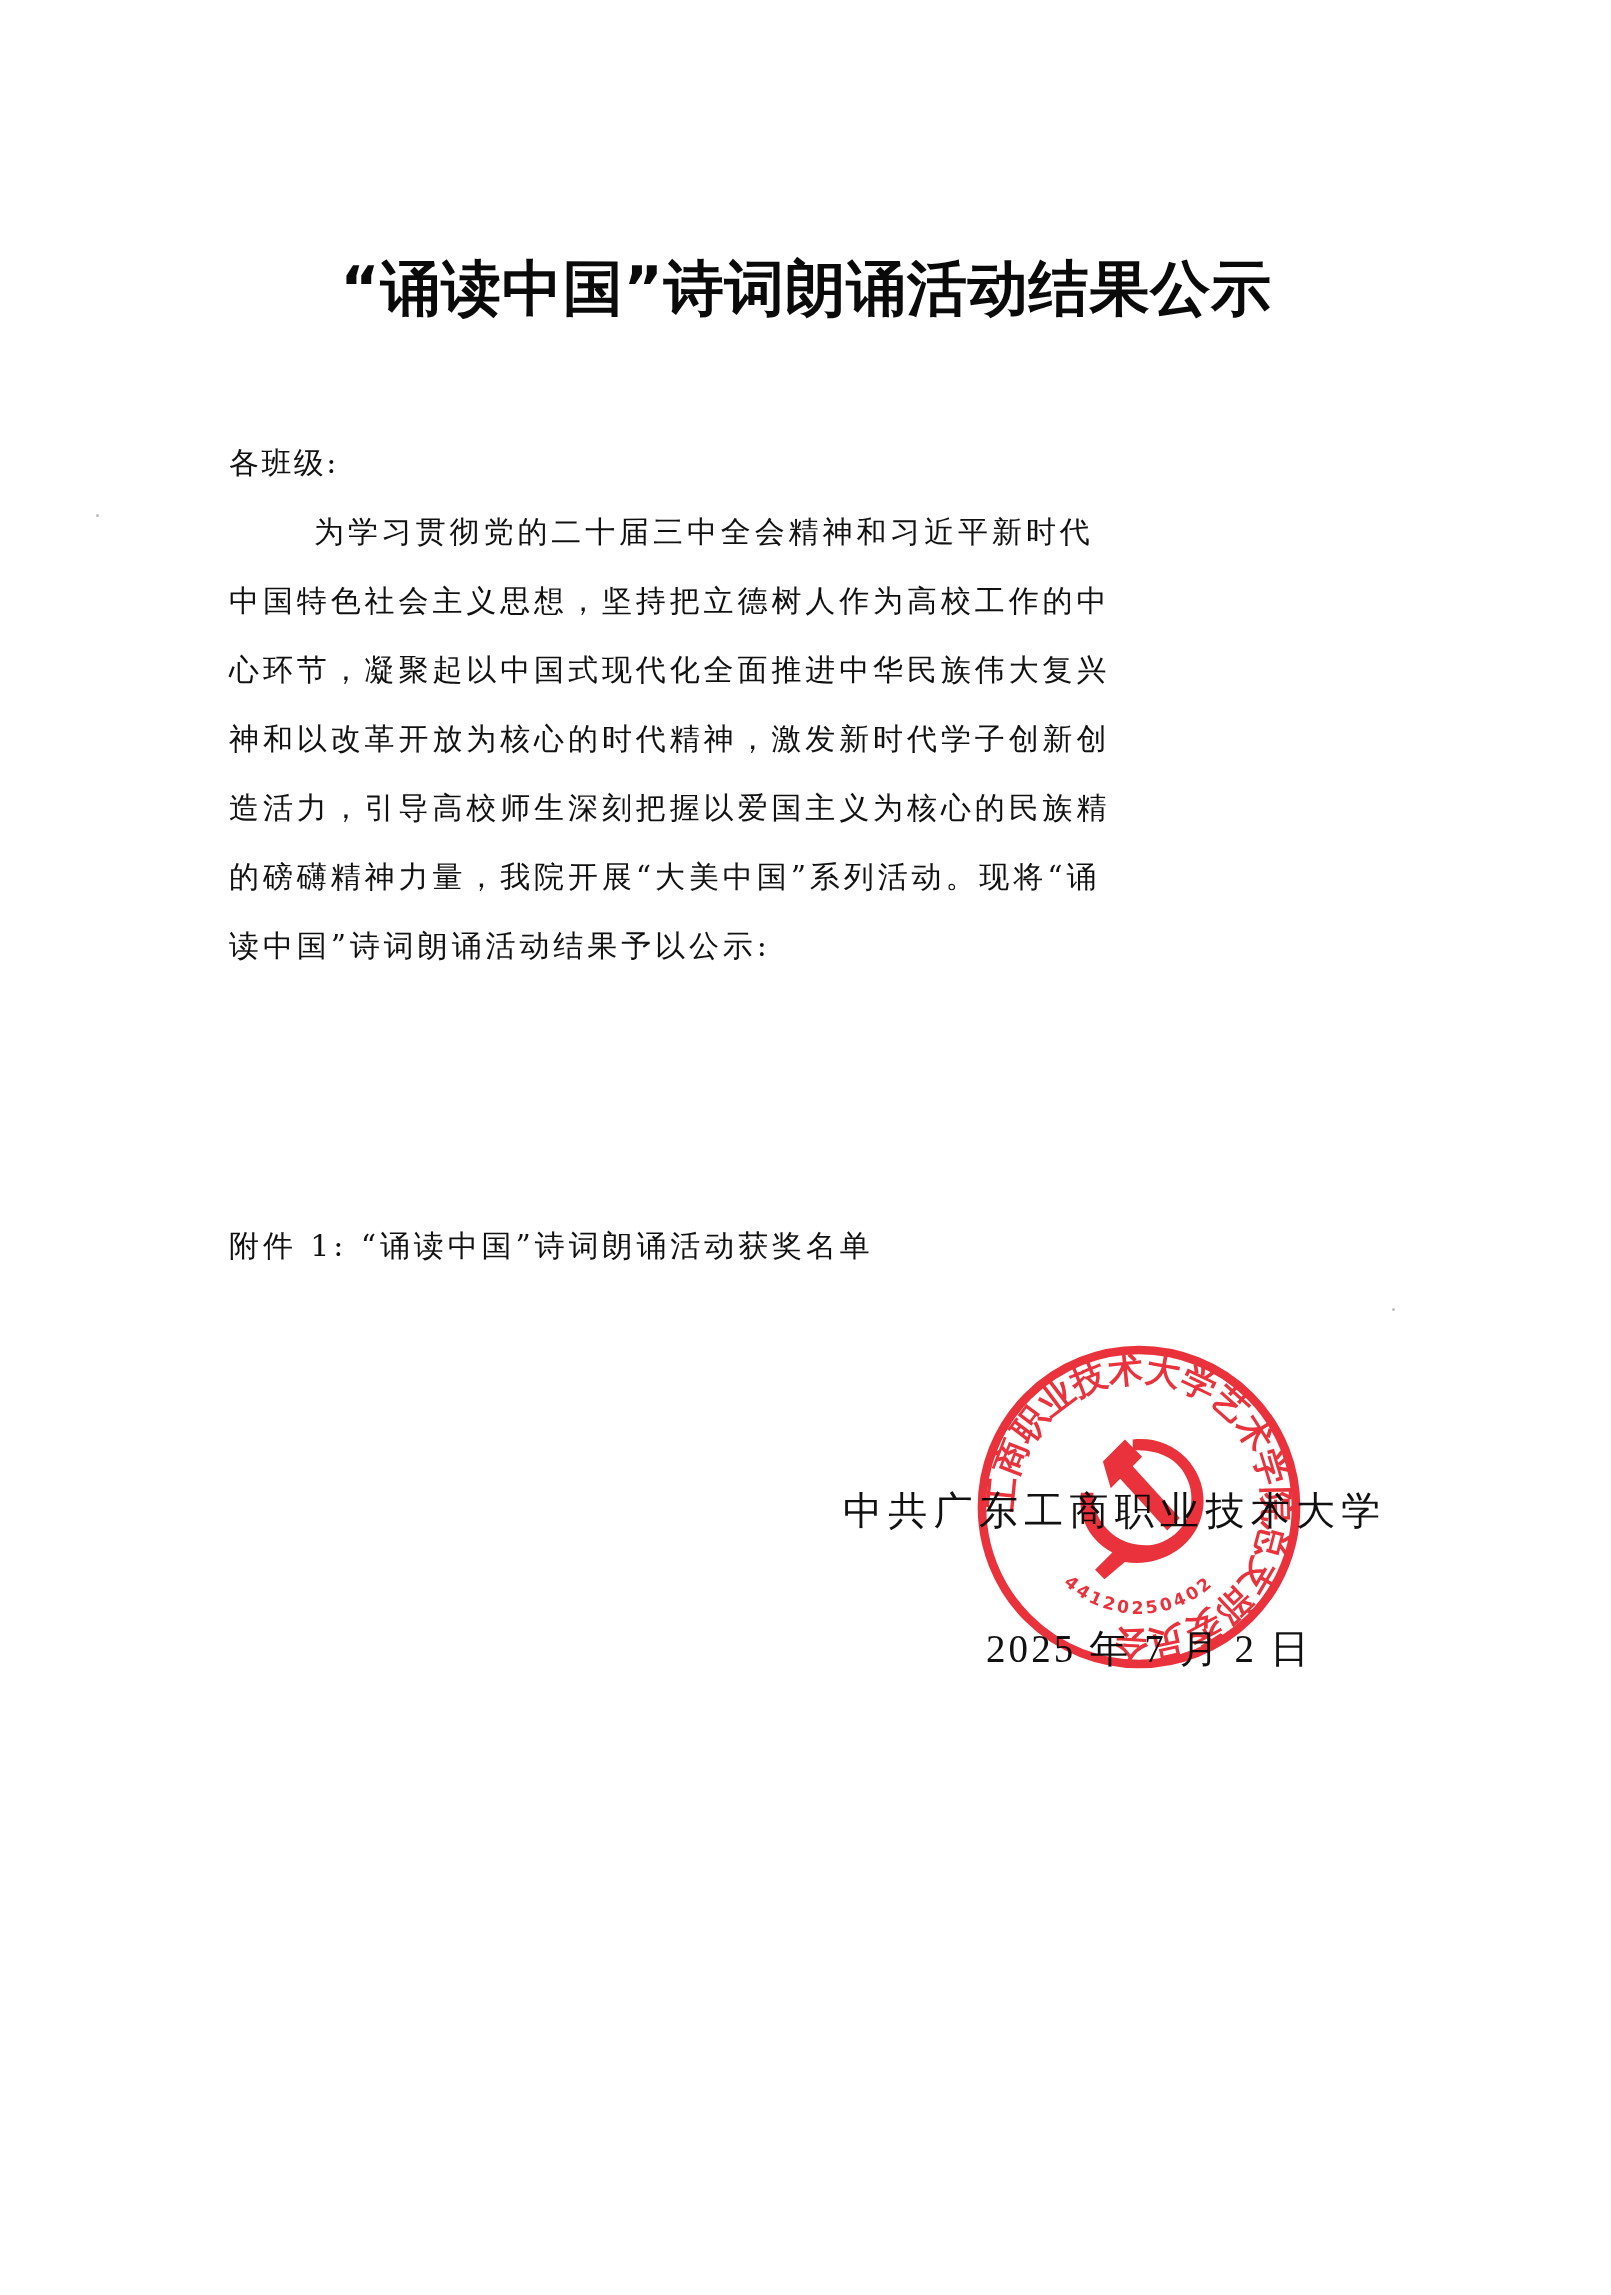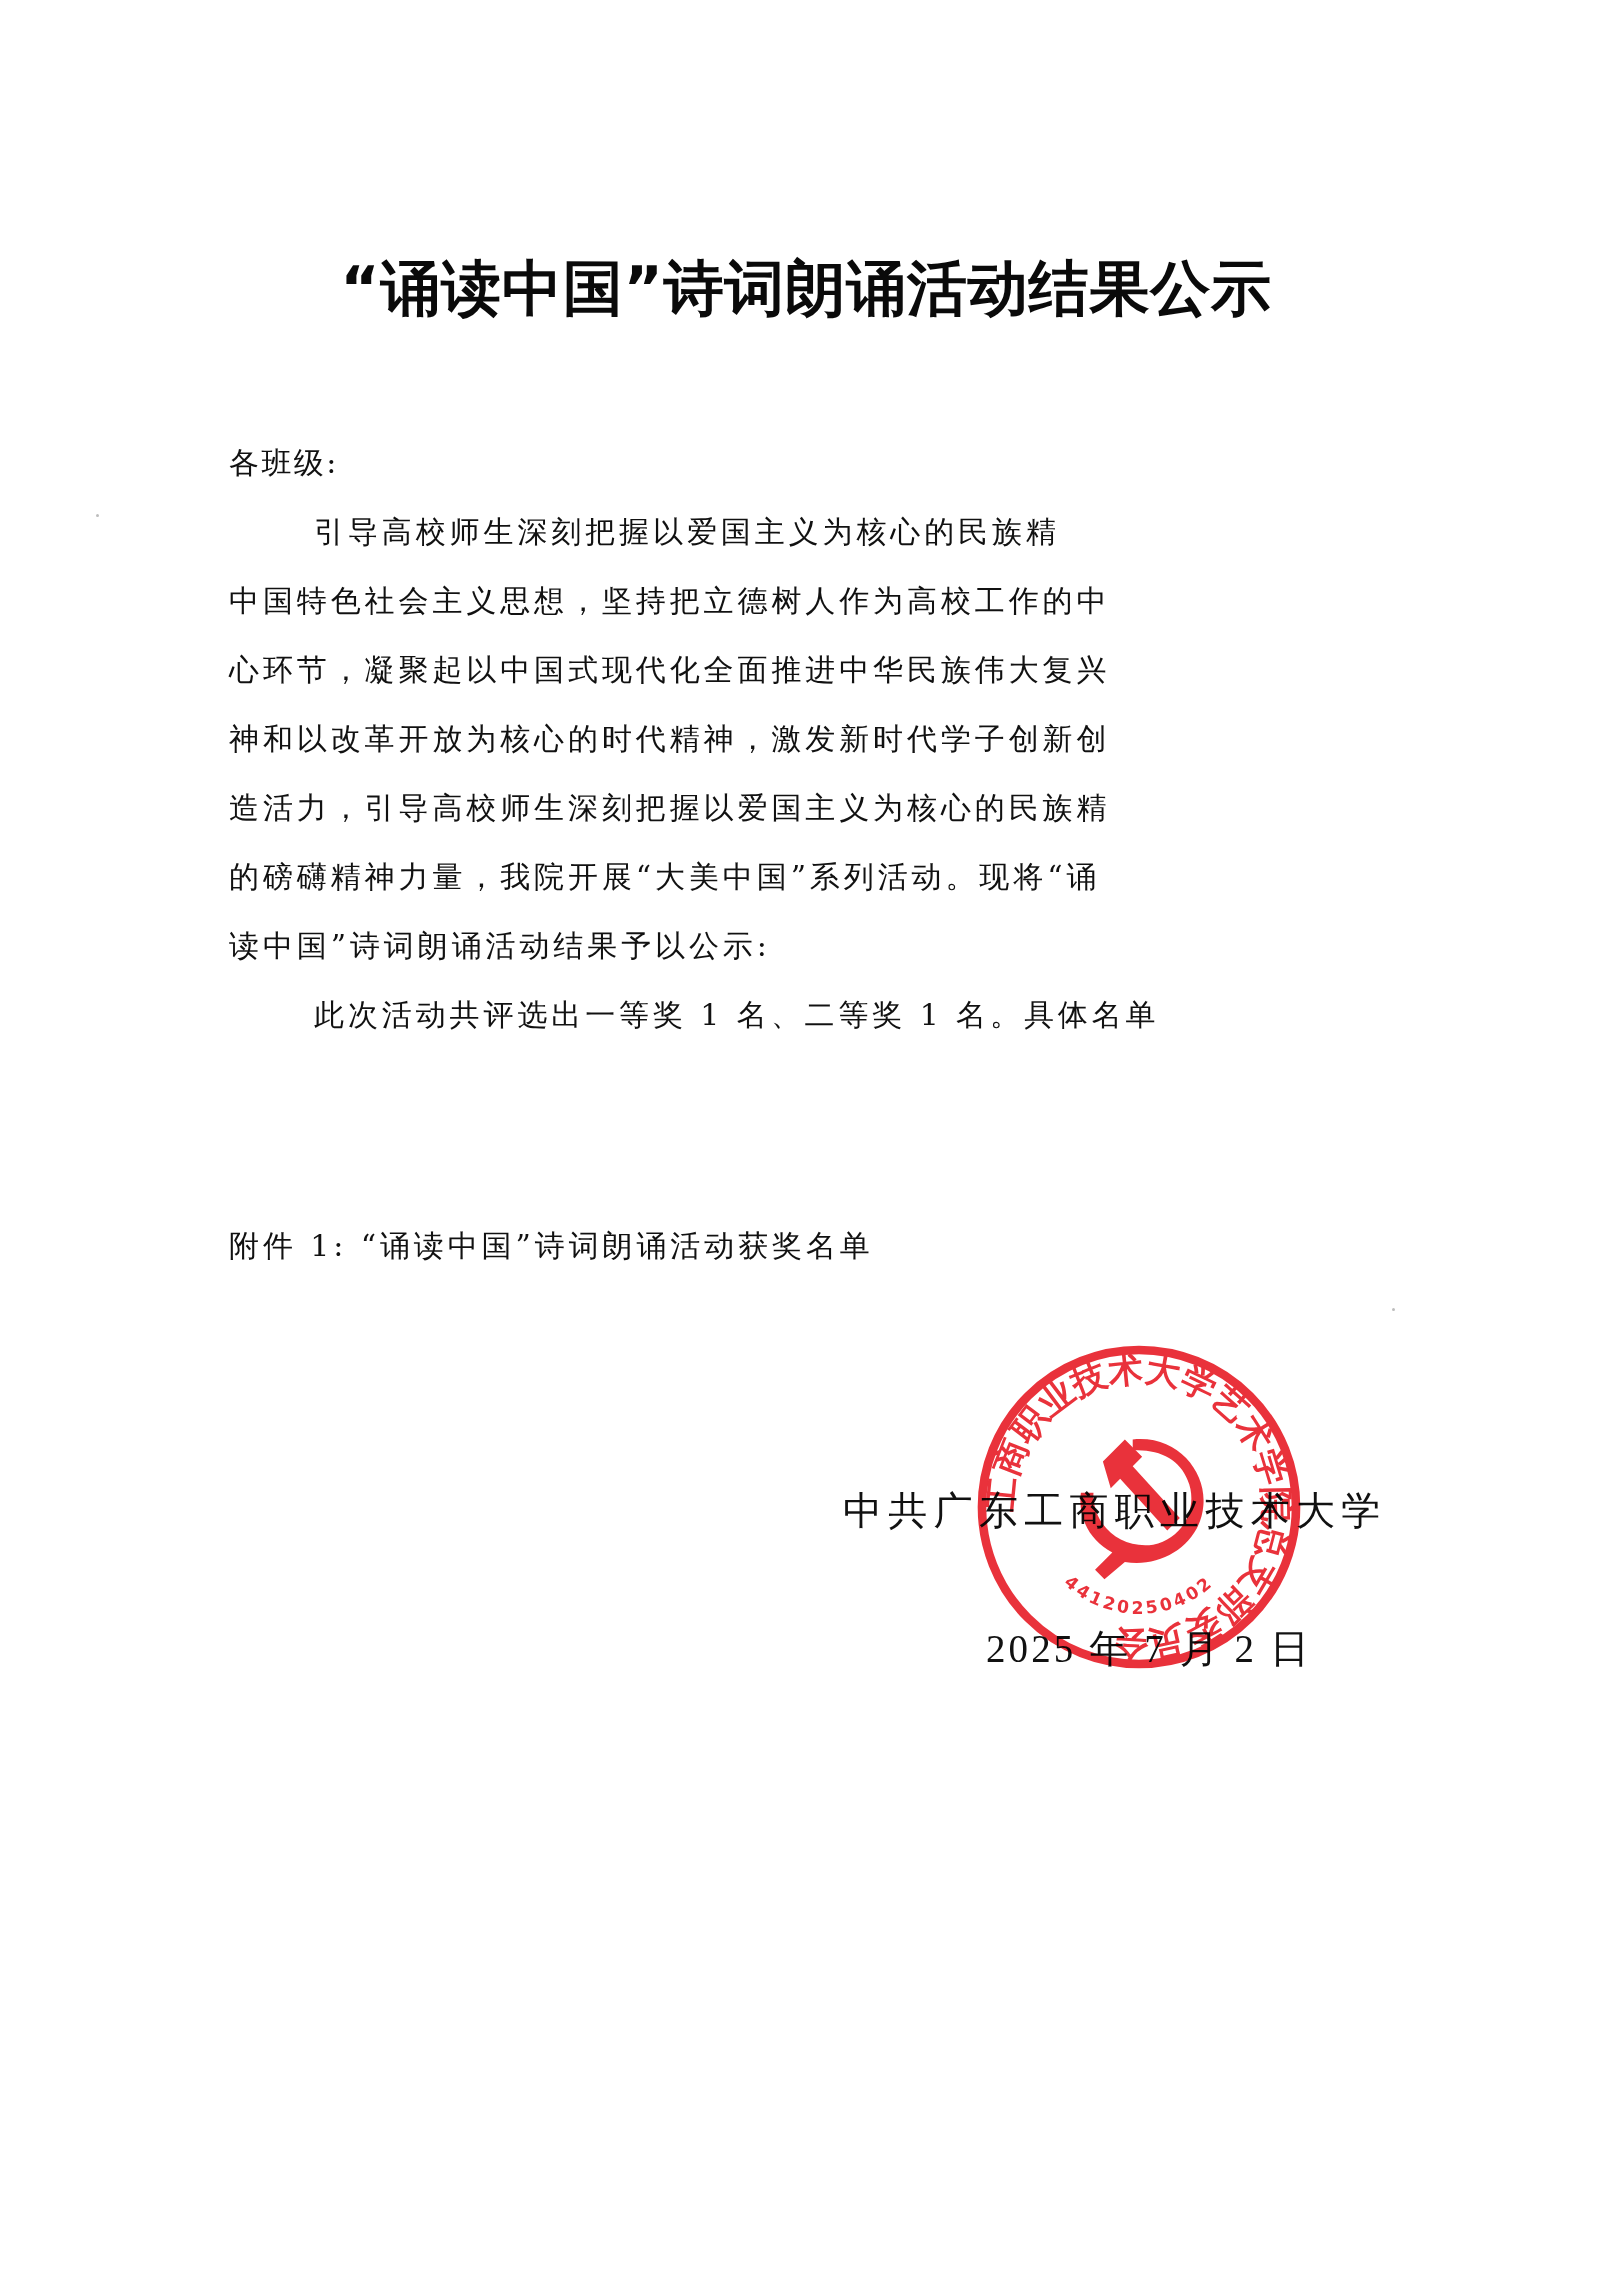--- a/index.html
+++ b/index.html
@@ -75,29 +75,28 @@
   </style>
 </head>
 <body>
 
 <div class="page">
 
   <div class="title">“诵读中国”诗词朗诵活动结果公示</div>
 
   <div class="line" style="top:435px; letter-spacing:2.4px;">各班级:</div>
 
-  <div class="line indent" style="top:504px;">引导高校师生深刻把握以爱国主义为核心的民族精</div>
+  <div class="line indent" style="top:504px;">为学习贯彻党的二十届三中全会精神和习近平新时代</div>
   <div class="line" style="top:573px;">中国特色社会主义思想，坚持把立德树人作为高校工作的中</div>
   <div class="line" style="top:642px;">心环节，凝聚起以中国式现代化全面推进中华民族伟大复兴</div>
   <div class="line" style="top:711px;">神和以改革开放为核心的时代精神，激发新时代学子创新创</div>
   <div class="line" style="top:780px;">造活力，引导高校师生深刻把握以爱国主义为核心的民族精</div>
   <div class="line" style="top:849px;">的磅礴精神力量，我院开展“大美中国”系列活动。现将“诵</div>
   <div class="line" style="top:918px;">读中国”诗词朗诵活动结果予以公示:</div>
 
-  <div class="line indent" style="top:987px;">此次活动共评选出一等奖 1 名、二等奖 1 名。具体名单</div>
 
   <div class="line" style="top:1218px;">附件 1: “诵读中国”诗词朗诵活动获奖名单</div>
 
   <div class="sig" style="left:843px; top:1483px; letter-spacing:6.3px;">中共广东工商职业技术大学</div>
   <div class="sig" style="left:986px; top:1621px; letter-spacing:3.1px; font-family:'Liberation Serif', serif;">2025 年 7 月 2 日</div>
 
   <svg class="stamp" viewBox="0 0 428 428">
     <defs>
       <path id="ringPath" d="M 214 214 m -160 0 a 160 160 0 1 1 320 0 a 160 160 0 1 1 -320 0"></path>
       <path id="serialPath" d="M 84 262 A 140 140 0 0 0 344 262"></path>

